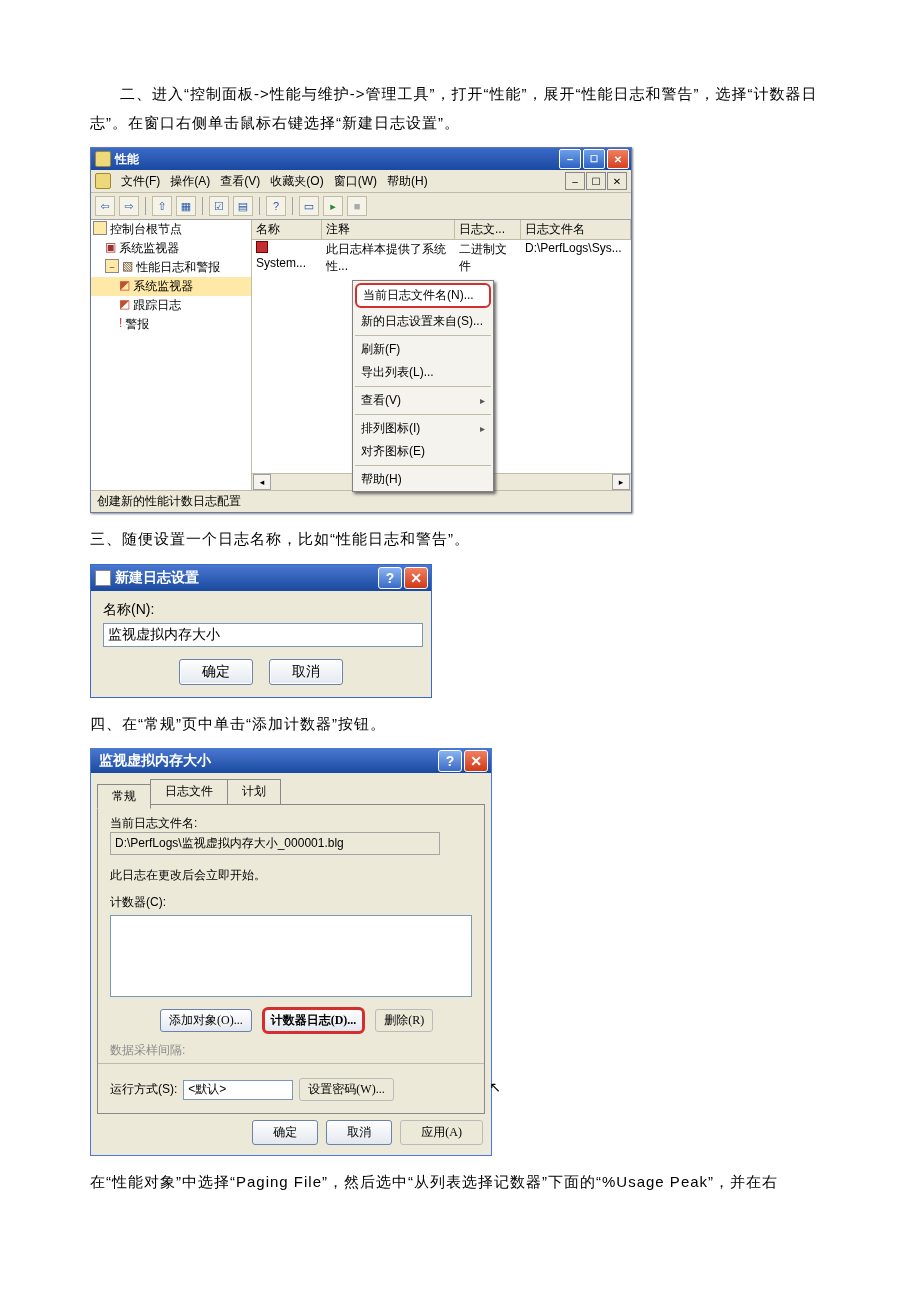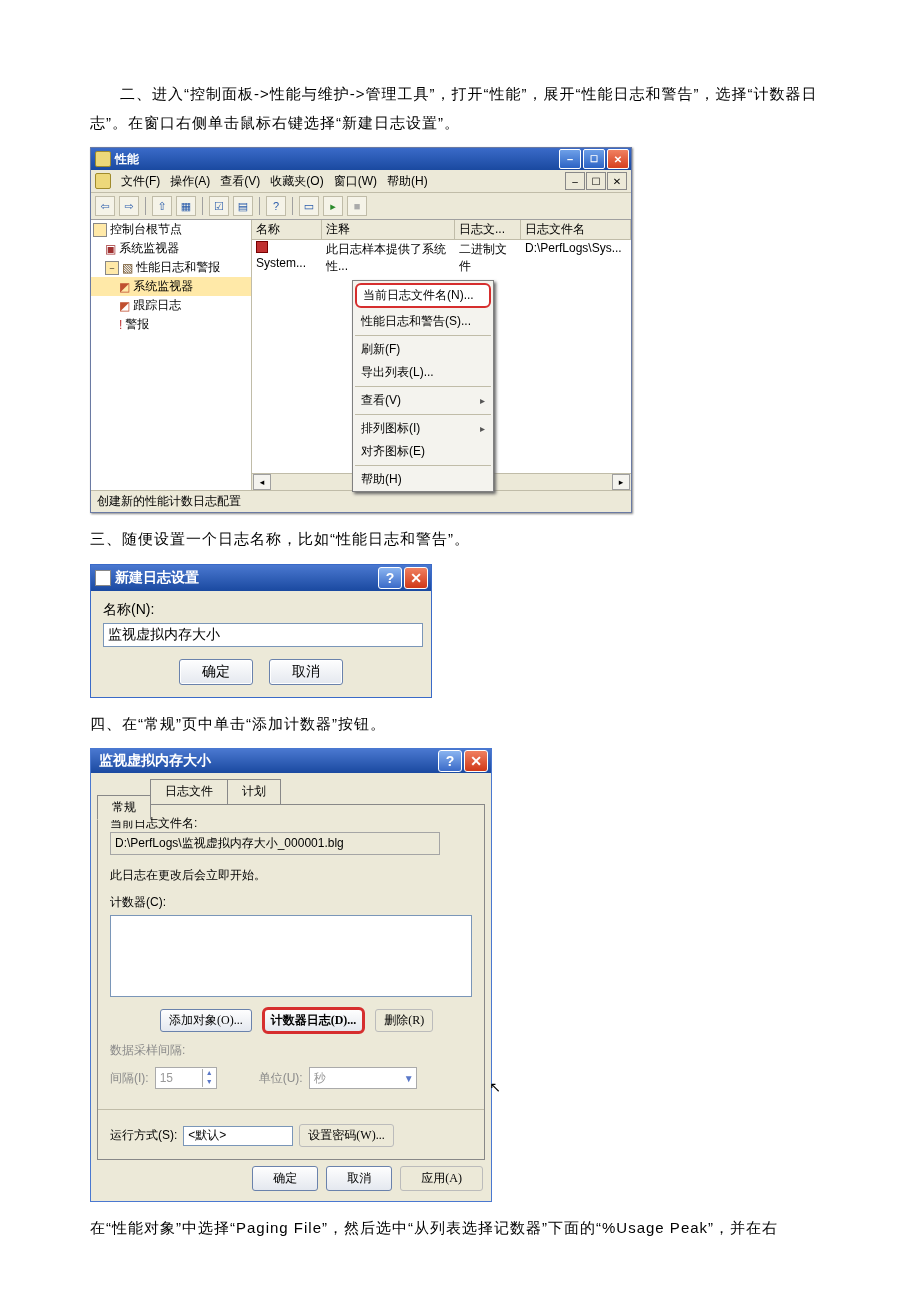--- a/index.html
+++ b/index.html
@@ -92,21 +92,21 @@
   .toolbar1 .tb{
     width:18px;height:18px;border:1px solid #c0bca8;background:#f5f3e8;
     display:flex;align-items:center;justify-content:center;font-size:11px;color:#2a5cab;
   }
   .toolbar1 .sep{width:1px;height:18px;background:#a0a0a0;margin:0 2px;}
   .body1{display:flex;height:270px;background:#fff;}
   .tree1{
     width:160px;background:#fff;border-right:1px solid #c0bca8;overflow:hidden;
     font-size:12px;
   }
-  .tree-item{display:flex;align-items:center;gap:3px;padding:1px 2px;}
+  .tree-item{display:flex;gap:3px;padding:1px 2px;}
   .tree-item .fold{width:12px;height:12px;border:1px solid #888;background:#ffe9a8;font-size:8px;display:flex;align-items:center;justify-content:center;}
   .tree-item .fold.open::before{content:"–";}
   .tree-item .fold.folder::before{content:"";}
   .tree-indent1{padding-left:14px;}
   .tree-indent2{padding-left:28px;}
   .tree-item.sel{background:#ffe9a8;color:#000;}
   .list1{flex:1;display:flex;flex-direction:column;position:relative;}
   .listhdr{display:flex;background:#ece9d8;border-bottom:1px solid #c0bca8;font-size:12px;}
   .listhdr .col{border-right:1px solid #c0bca8;padding:1px 4px;box-sizing:border-box;}
   .c-name{width:70px;}.c-note{flex:1;}.c-type{width:66px;}.c-file{width:110px;}
@@ -183,21 +183,21 @@
   .dlg3 .xbtn{
     width:22px;height:20px;background:linear-gradient(#f08060,#d03818);
     border:1px solid #fff;border-radius:3px;color:#fff;
     display:flex;align-items:center;justify-content:center;font-weight:bold;
   }
   .tabs3{display:flex;padding:6px 6px 0 6px;background:#ece9d8;}
   .tab3{
     border:1px solid #888;border-bottom:none;background:#ece9d8;
     padding:3px 14px;font-size:12px;margin-right:-1px;
   }
-  .tab3.active{background:#ece9d8;position:relative;top:16px;border-bottom:1px solid #ece9d8;font-family:Liberation Serif, serif;}
+  .tab3.active{background:#ece9d8;position:relative;top:5px;border-bottom:1px solid #ece9d8;font-family:Liberation Serif, serif;}
   .dlg3 .body{
     border:1px solid #888;margin:0 6px 6px 6px;padding:10px 12px 12px 12px;
     background:#ece9d8;
   }
   .dlg3 .ro-input{
     border:1px solid #a5a5a5;background:#ece9d8;padding:2px 4px;width:320px;
     font-size:12px;color:#000;
   }
   .dlg3 .listbox{
     border:1px solid #7a96b8;background:#fff;height:80px;width:360px;margin:4px 0 10px 0;
@@ -322,21 +322,21 @@
         </div>
         <div class="listrow">
           <div class="cell c-name"><span class="ic"></span><span>System...</span></div>
           <div class="cell c-note">此日志样本提供了系统性...</div>
           <div class="cell c-type">二进制文件</div>
           <div class="cell c-file">D:\PerfLogs\Sys...</div>
         </div>
 
         <div class="ctxmenu">
           <div class="row hl">当前日志文件名(N)...</div>
-          <div class="row">性能日志和警告(S)...</div>
+          <div class="row">新的日志设置来自(S)...</div>
           <div class="div"></div>
           <div class="row">刷新(F)</div>
           <div class="row">导出列表(L)...</div>
           <div class="div"></div>
           <div class="row arrow">
               <span>查看(V)</span>
             </div>
           <div class="div"></div>
           <div class="row arrow">
               <span>排列图标(I)</span>
@@ -394,36 +394,20 @@
       <div style="margin:12px 0 10px 0;">此日志在更改后会立即开始。</div>
       <div>计数器(C):</div>
       <div class="listbox"></div>
       <div class="rowbtns">
         <span style="width:40px;"></span>
         <button class="xpbtn2">添加对象(O)...</button>
         <button class="xpbtn2 hl">计数器日志(D)...</button>
         <button class="xpbtn2 dis">删除(R)</button>
       </div>
       <div class="grey">数据采样间隔:</div>
-      <div class="fld grey" style="margin:8px 0 20px 0;">
-        <span>间隔(I):</span>
-        <span class="spin">
-          <span class="num">15</span>
-          <span class="ar">
-              <span class="a">▲</span>
-              <span class="a">▼</span>
-            </span>
-        </span>
-        <span style="width:30px;"></span>
-        <span>单位(U):</span>
-        <span class="sel">
-          <span>秒</span>
-          <span class="dd">▼</span>
-        </span>
-      </div>
       <div style="height:1px;background:#c0bca8;margin:4px -12px 14px -12px;"></div>
       <div class="fld">
         <span>运行方式(S):</span>
         <span class="tx">
             <span>&lt;默认&gt;</span>
           </span>
         <button class="xpbtn2 dis">设置密码(W)...</button>
       </div>
     </div>
     <div class="footer">

